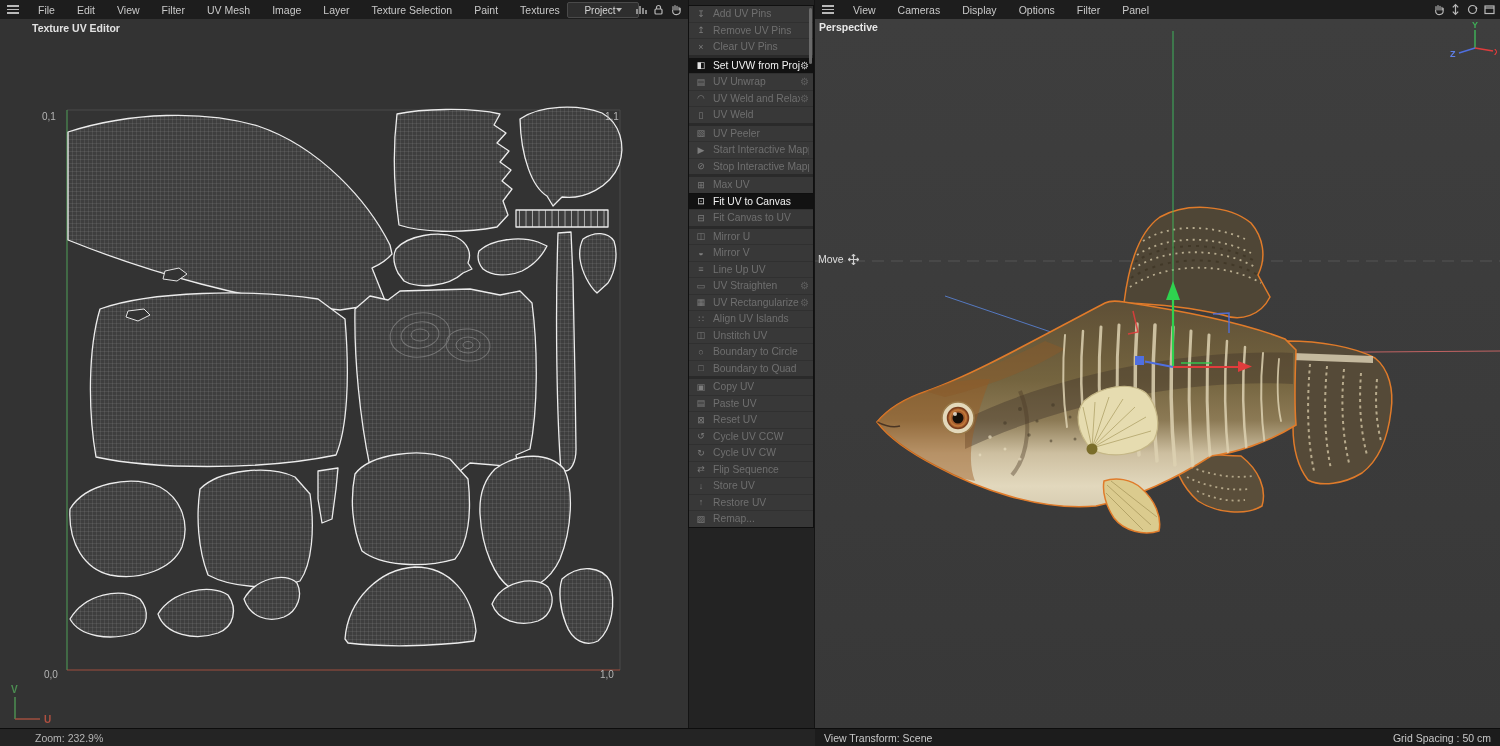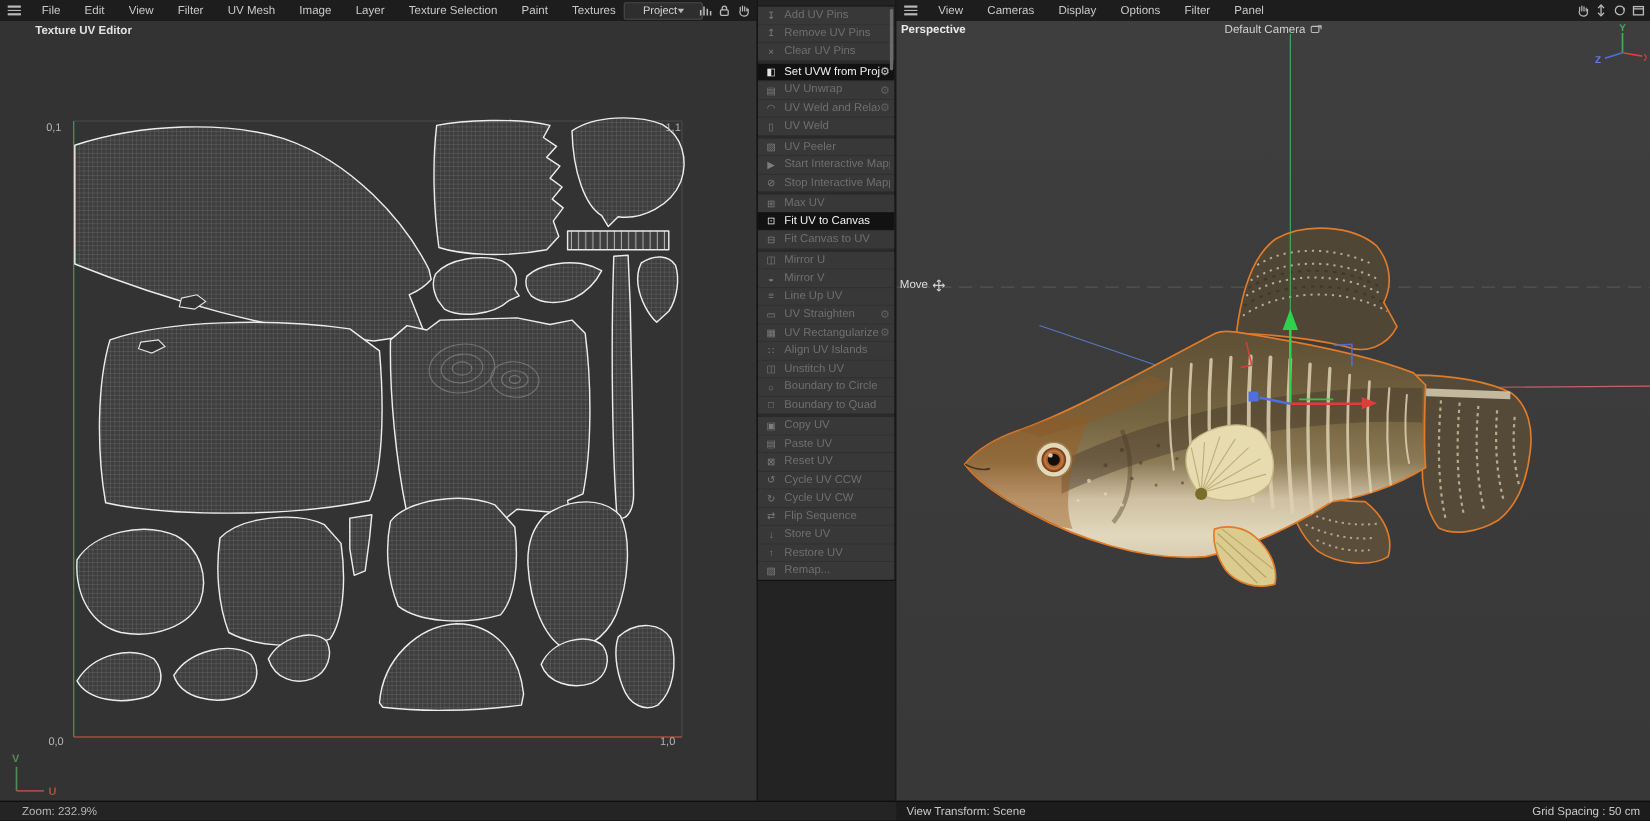--- a/index.html
+++ b/index.html
@@ -22,21 +22,21 @@
   .tb-icons.left-icons{left:635px;}
   .tb-icons.right-icons{right:4px;}
   .tb-ico{width:13px;height:14px;display:inline-flex;align-items:center;justify-content:center;}
   .tb-ico svg{display:block;}
   
   .uv-area{position:absolute;left:0;top:19px;width:688px;height:709px;background:#333333;}
   .panel-title{position:absolute;left:8px;top:3px;color:#e2e2e2;font-size:10.5px;font-weight:bold;z-index:3;margin-left:24px;}
   .uv-corner{position:absolute;color:#b5b5b5;font-size:10px;z-index:3;}
   .statusbar{position:absolute;top:728px;height:18px;color:#b5b5b5;font-size:10.5px;
              display:flex;align-items:center;border-top:1px solid #0d0d0d;}
-  .left-status{left:0;width:815px;background:#242424;padding-left:20px;box-sizing:border-box;}
+  .left-status{left:0;width:815px;background:#242424;padding-left:35px;box-sizing:border-box;}
   .right-status{left:815px;width:685px;background:#1c1c1c;justify-content:space-between;
                 padding:0 9px;box-sizing:border-box;color:#c8c8c8;}
   
   .tool-col{position:absolute;left:688px;top:0;width:127px;height:728px;background:#232323;
             border-left:1px solid #141414;border-right:1px solid #141414;box-sizing:border-box;}
   .tool-menu{position:absolute;left:688px;top:5px;width:126px;background:#2a2a2a;
              border:1px solid #101010;box-sizing:border-box;}
   .tm-group{background:#383838;}
   .tm-group + .tm-group{margin-top:3px;}
   .tm-row{height:15.5px;display:flex;align-items:center;font-size:10.3px;color:#6f6f6f;
@@ -382,26 +382,20 @@
           <svg width="13" height="13" viewBox="0 0 13 13">
             <rect x="2" y="3" width="9" height="7.5" fill="none" stroke="#b9b9b9" stroke-width="1.2"></rect>
             <path d="M2 5h9" stroke="#b9b9b9" stroke-width="1.2"></path>
           </svg>
         </span>
     </div>
   </div>
 
   <div class="viewport">
     <div class="vp-label">Perspective</div>
-    <div class="vp-camera">
-      <span>Default Camera</span><svg width="11" height="9" viewBox="0 0 11 9">
-          <rect x="1" y="2" width="7" height="5.5" rx="1" fill="none" stroke="#bbb" stroke-width="1"></rect>
-          <path d="M7 1.5 10 1.5 10 4.5M8.6 2.9 10 1.5" fill="none" stroke="#bbb" stroke-width="1"></path>
-        </svg>
-    </div>
     <div class="vp-tool">
       <span>Move</span>
       <svg width="11" height="11" viewBox="0 0 11 11">
           <path d="M5.5 1v9M1 5.5h9" stroke="#cfcfcf" stroke-width="1.1"></path>
           <path d="M3.8 2.2 5.5 .4 7.2 2.2M3.8 8.8 5.5 10.6 7.2 8.8M2.2 3.8 .4 5.5 2.2 7.2M8.8 3.8 10.6 5.5 8.8 7.2" fill="none" stroke="#cfcfcf" stroke-width="1.1"></path>
         </svg>
     </div>
 
     <svg class="axis-gizmo" width="56" height="42" viewBox="0 0 56 42">
       <path d="M34 28 V10" stroke="#3fae57" stroke-width="1.5"></path>

